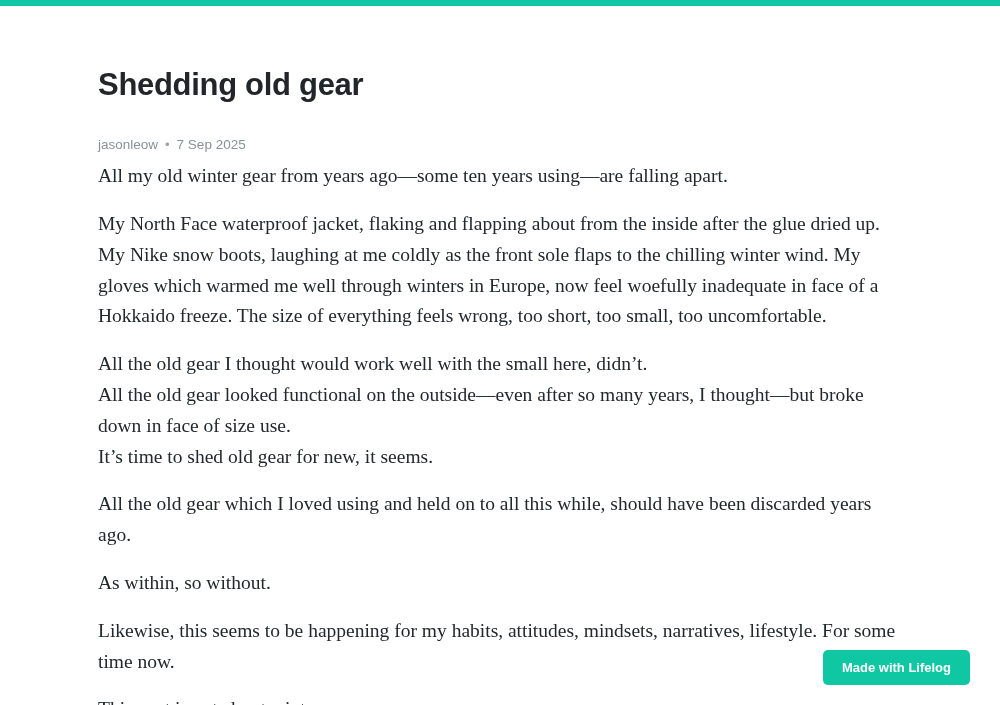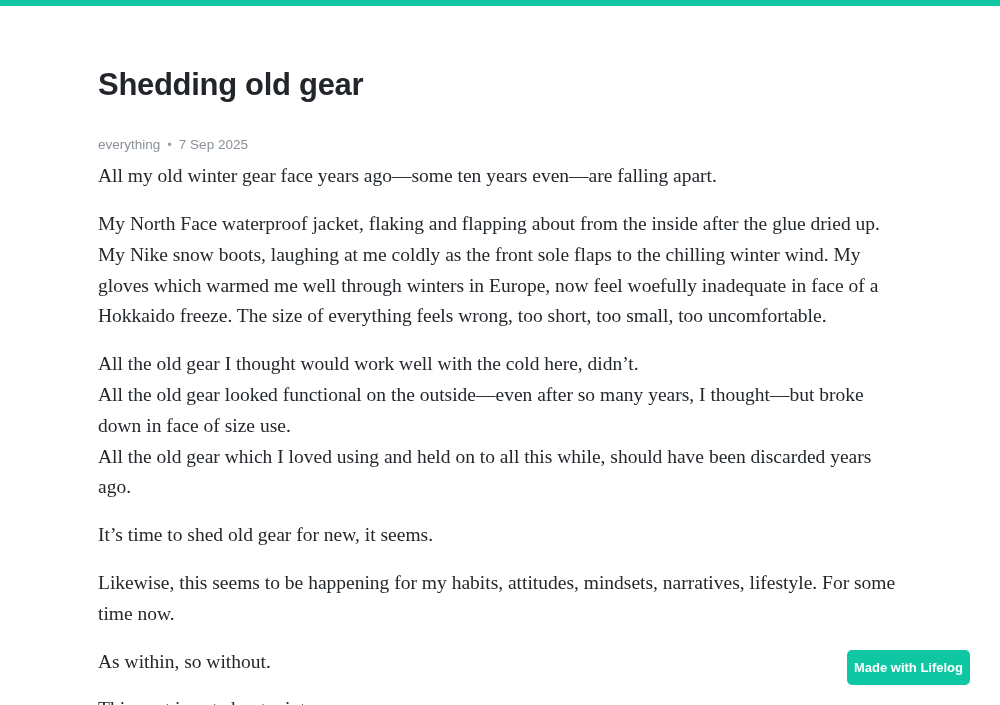--- a/index.html
+++ b/index.html
@@ -77,53 +77,53 @@
     right: 30px;
     bottom: 20px;
   }
   .lifelog-badge {
     display: inline-block;
     background: #0fc8a3;
     color: #ffffff;
     font-family: "Liberation Sans", sans-serif;
     font-size: 13px;
     font-weight: bold;
-    padding: 11px 7px;
+    padding: 11px 19px;
     border-radius: 5px;
     text-decoration: none;
     line-height: 1;
     white-space: nowrap;
   }
 </style>
 </head>
 <body>
 
 <div class="page">
 
   <div class="top-bar"></div>
 
   <div class="content">
 
     <h1 class="post-title">Shedding old gear</h1>
 
     <div class="meta">
-      <span class="author">everything</span>
+      <span class="author">jasonleow</span>
       <span class="sep">•</span>
       <span class="date">7 Sep 2025</span>
     </div>
 
     <div class="body-text">
-      <p>All my old winter gear face years ago—some ten years even—are falling apart.</p>
+      <p>All my old winter gear from years ago—some ten years using—are falling apart.</p>
       <p>My North Face waterproof jacket, flaking and flapping about from the inside after the glue dried up. My Nike snow boots, laughing at me coldly as the front sole flaps to the chilling winter wind. My gloves which warmed me well through winters in Europe, now feel woefully inadequate in face of a Hokkaido freeze. The size of everything feels wrong, too short, too small, too uncomfortable.</p>
-      <p class="tight">All the old gear I thought would work well with the cold here, didn’t.</p>
+      <p class="tight">All the old gear I thought would work well with the small here, didn’t.</p>
       <p class="tight">All the old gear looked functional on the outside—even after so many years, I thought—but broke down in face of size use.</p>
+      <p>It’s time to shed old gear for new, it seems.</p>
       <p>All the old gear which I loved using and held on to all this while, should have been discarded years ago.</p>
-      <p>It’s time to shed old gear for new, it seems.</p>
+      <p>As within, so without.</p>
       <p>Likewise, this seems to be happening for my habits, attitudes, mindsets, narratives, lifestyle. For some time now.</p>
-      <p>As within, so without.</p>
       <p>This post is not about winter gear.</p>
     </div>
 
   </div>
 
   <div class="badge-wrap">
     <a class="lifelog-badge" href="#">Made with Lifelog</a>
   </div>
 
 </div>

